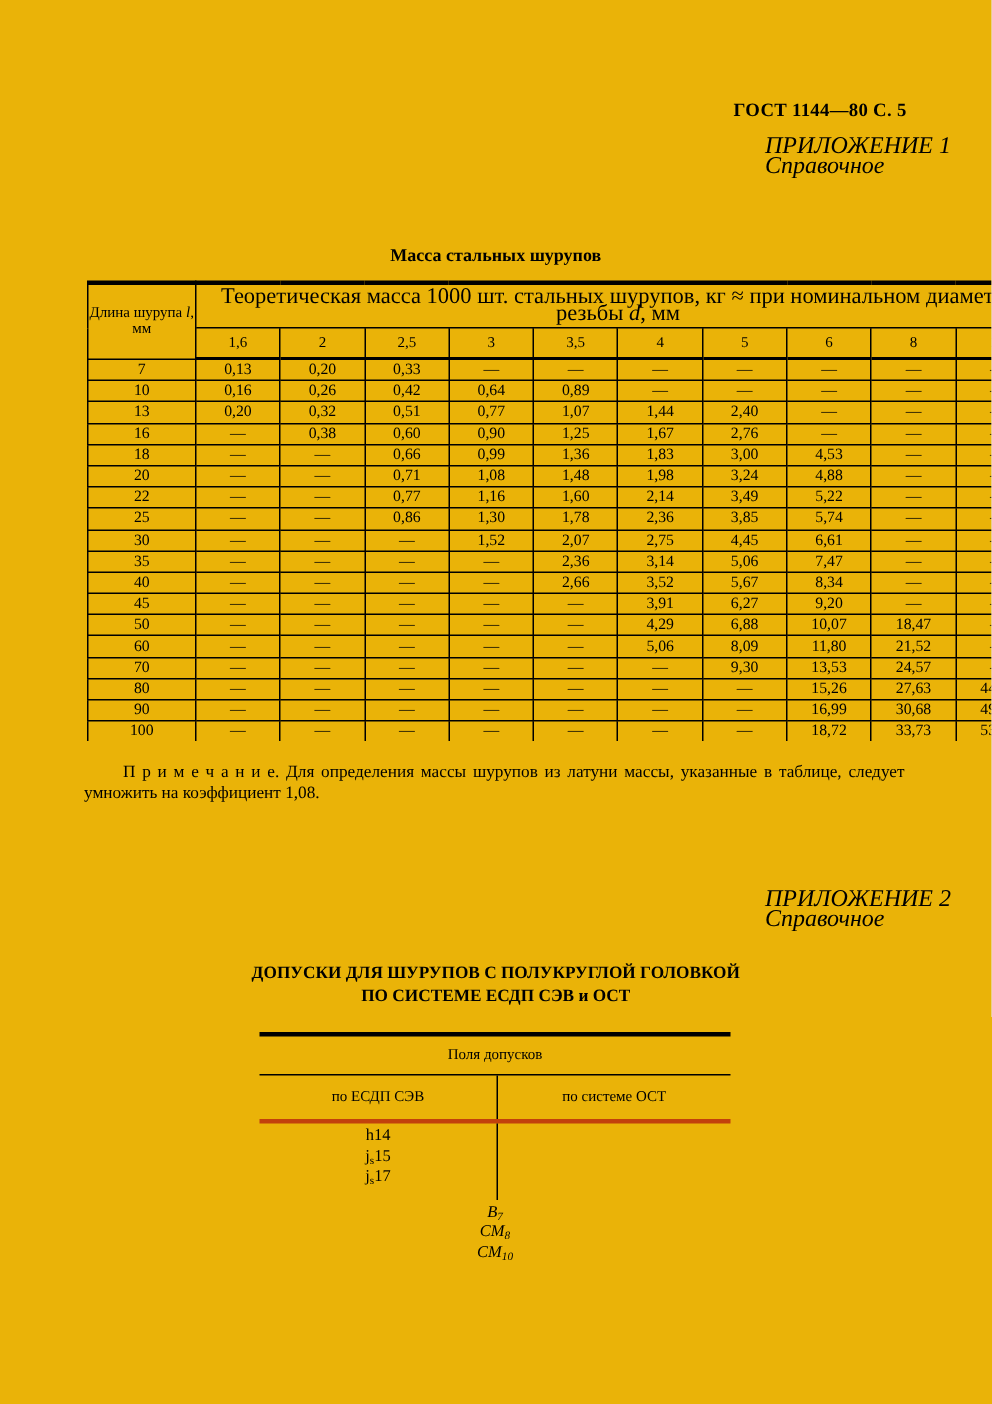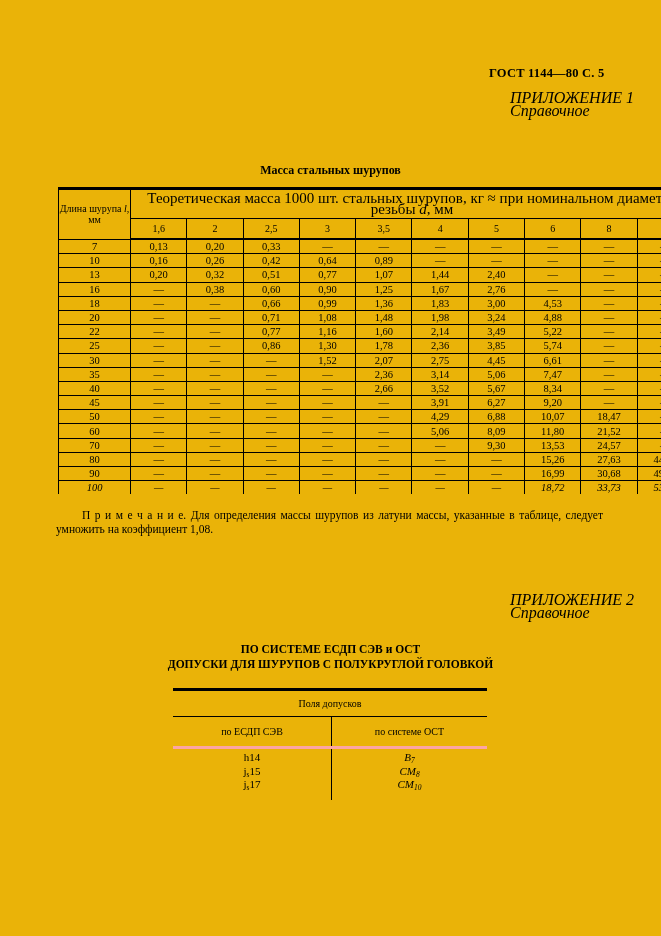--- a/index.html
+++ b/index.html
@@ -22,40 +22,40 @@
     border-collapse:collapse; table-layout:fixed; border-top:3px solid #000;
   }
   .mass-table th, .mass-table td {
     border:1px solid #000; text-align:center; vertical-align:middle; padding:0;
     font-weight:normal; overflow:hidden;
   }
   .mass-table thead tr.hdr1 th { height:28px; font-size:15px; line-height:11px; }
   .mass-table thead tr.hdr1 th.col-len { font-size:10px; }
   .mass-table thead tr.hdr2 td { height:19px; font-size:10px; border-bottom:2px solid #000; }
   .mass-table tbody td { height:13.2px; font-size:10.5px; line-height:13px; }
-  .mass-table tbody tr:last-child td { border-bottom:none;font-style:italic; }
+  .mass-table tbody tr:last-child td { border-bottom:none; }
 
   .note {
     position:absolute; top:509px; left:56px; width:547px; margin:0;
     font-size:11.5px; line-height:13.5px; text-align:justify; text-indent:26px;
   }
 
   .t2-title { position:absolute; top:642px; left:0; width:661px; text-align:center;
     font-weight:bold; font-size:11.5px; line-height:15px; }
 
   .tol-table { position:absolute; top:688px; left:173px; width:314px; }
   .tol-caption {
     border-top:3px solid #000; border-bottom:1px solid #000;
     height:25px; line-height:25px; text-align:center; font-size:10px;
   }
-  .tol-heads { display:flex; border-bottom:3px solid #fca5a5; }
+  .tol-heads { display:flex; border-bottom:3px solid #c2410c; }
   .tol-head-left { width:159px; border-right:1px solid #000; height:29px; line-height:29px;
     text-align:center; font-size:10px; box-sizing:border-box; }
   .tol-head-right { flex:1; height:29px; line-height:29px; text-align:center; font-size:10px; }
-  .tol-body { display:flex; }
+  .tol-body { display:flex;flex-direction:column; }
   .tol-body-left { width:159px; border-right:1px solid #000; padding:2px 0 8px;
     text-align:center; box-sizing:border-box; }
   .tol-body-right { flex:1; padding:2px 0 8px; text-align:center; }
   .tol-cell { height:13.5px; line-height:13.5px; font-size:11px; }
   .tol-cell .it { font-style:italic; }
   sub { font-size:7.5px; vertical-align:-2px; line-height:0; }
   i { font-style:italic; }
 </style>
 </head>
 <body>
@@ -342,22 +342,22 @@
   </table>
 
   <p class="note">П р и м е ч а н и е. Для определения массы шурупов из латуни массы, указанные в таблице, следует умножить на коэффициент 1,08.</p>
 
   <div class="appendix app2">
     <div>ПРИЛОЖЕНИЕ 2</div>
     <div>Справочное</div>
   </div>
 
   <div class="t2-title">
+    <div>ДОПУСКИ ДЛЯ ШУРУПОВ С ПОЛУКРУГЛОЙ ГОЛОВКОЙ</div>
     <div>ПО СИСТЕМЕ ЕСДП СЭВ и ОСТ</div>
-    <div>ДОПУСКИ ДЛЯ ШУРУПОВ С ПОЛУКРУГЛОЙ ГОЛОВКОЙ</div>
   </div>
 
   <div class="tol-table">
     <div class="tol-caption">Поля допусков</div>
     <div class="tol-heads">
       <div class="tol-head-left">по ЕСДП СЭВ</div>
       <div class="tol-head-right">по системе ОСТ</div>
     </div>
     <div class="tol-body">
       <div class="tol-body-left">

